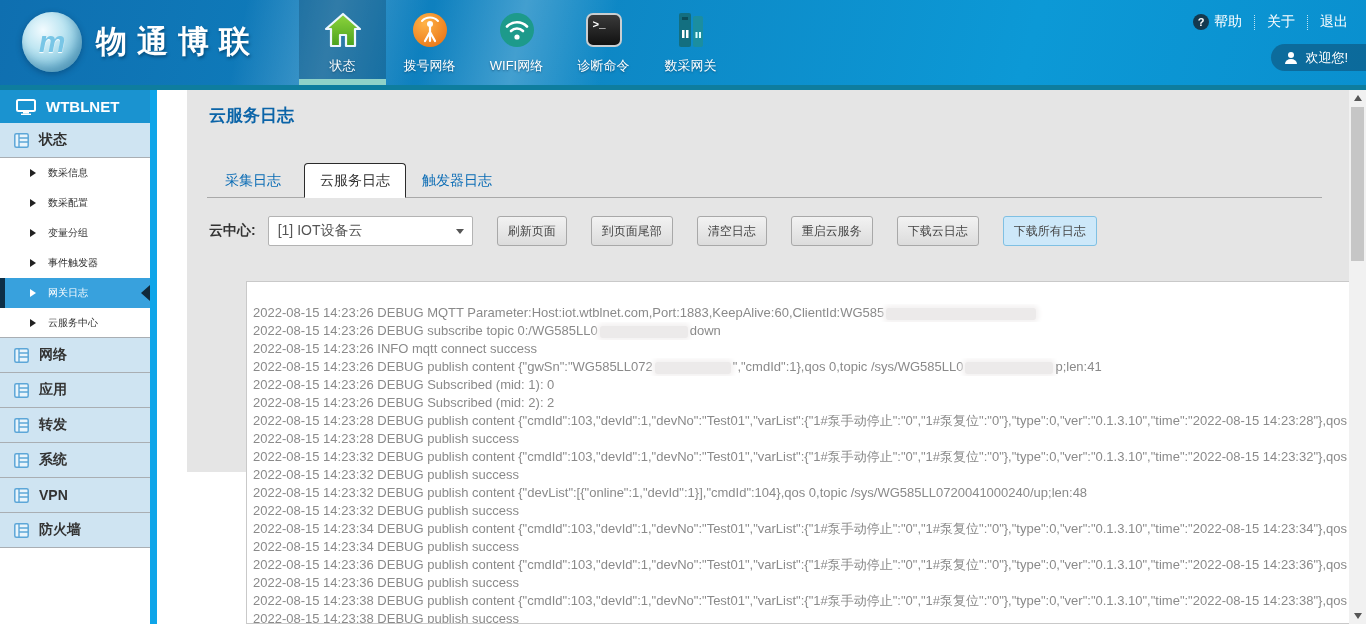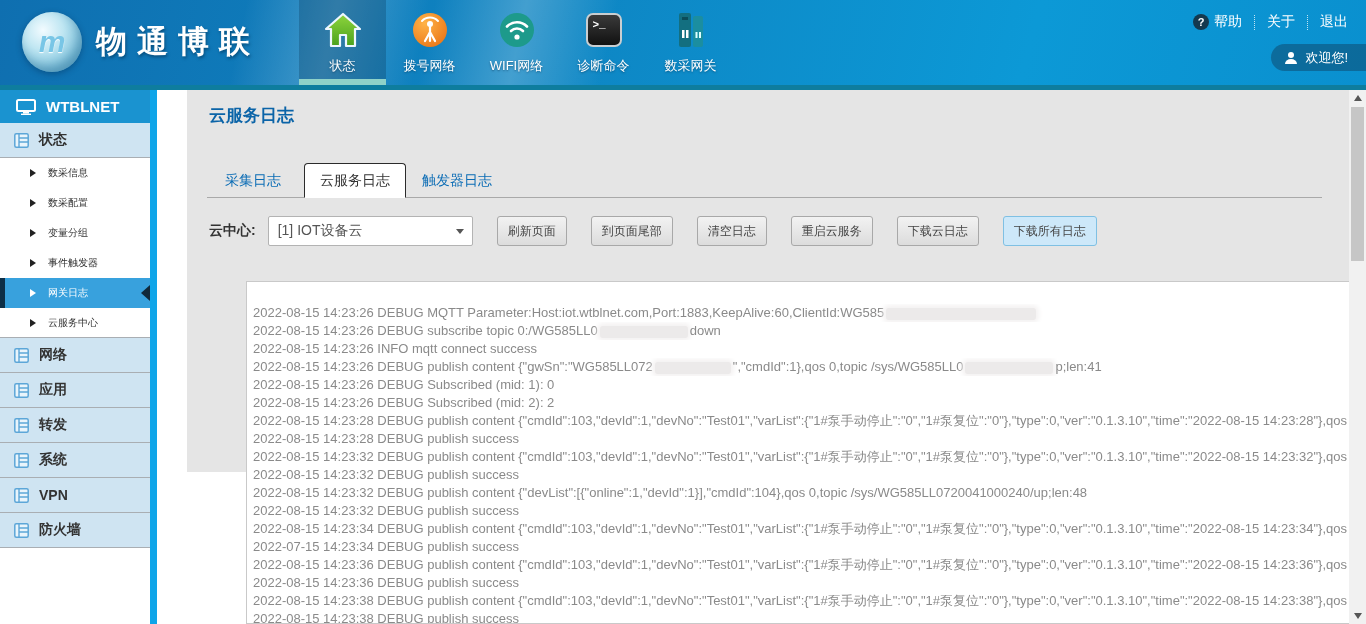--- a/index.html
+++ b/index.html
@@ -302,21 +302,21 @@
         <div class="log-line">2022-08-15 14:23:26 DEBUG publish content {"gwSn":"WG585LL072<span class="redact" style="width: 76px;"></span>","cmdId":1},qos 0,topic /sys/WG585LL0<span class="redact" style="width: 88px;"></span>p;len:41</div>
         <div class="log-line">2022-08-15 14:23:26 DEBUG Subscribed (mid: 1): 0</div>
         <div class="log-line">2022-08-15 14:23:26 DEBUG Subscribed (mid: 2): 2</div>
         <div class="log-line">2022-08-15 14:23:28 DEBUG publish content {"cmdId":103,"devId":1,"devNo":"Test01","varList":{"1#泵手动停止":"0","1#泵复位":"0"},"type":0,"ver":"0.1.3.10","time":"2022-08-15 14:23:28"},qos 0,t</div>
         <div class="log-line">2022-08-15 14:23:28 DEBUG publish success</div>
         <div class="log-line">2022-08-15 14:23:32 DEBUG publish content {"cmdId":103,"devId":1,"devNo":"Test01","varList":{"1#泵手动停止":"0","1#泵复位":"0"},"type":0,"ver":"0.1.3.10","time":"2022-08-15 14:23:32"},qos 0,t</div>
         <div class="log-line">2022-08-15 14:23:32 DEBUG publish success</div>
         <div class="log-line">2022-08-15 14:23:32 DEBUG publish content {"devList":[{"online":1,"devId":1}],"cmdId":104},qos 0,topic /sys/WG585LL0720041000240/up;len:48</div>
         <div class="log-line">2022-08-15 14:23:32 DEBUG publish success</div>
         <div class="log-line">2022-08-15 14:23:34 DEBUG publish content {"cmdId":103,"devId":1,"devNo":"Test01","varList":{"1#泵手动停止":"0","1#泵复位":"0"},"type":0,"ver":"0.1.3.10","time":"2022-08-15 14:23:34"},qos 0,t</div>
-        <div class="log-line">2022-07-15 14:23:34 DEBUG publish success</div>
+        <div class="log-line">2022-08-15 14:23:34 DEBUG publish success</div>
         <div class="log-line">2022-08-15 14:23:36 DEBUG publish content {"cmdId":103,"devId":1,"devNo":"Test01","varList":{"1#泵手动停止":"0","1#泵复位":"0"},"type":0,"ver":"0.1.3.10","time":"2022-08-15 14:23:36"},qos 0,t</div>
         <div class="log-line">2022-08-15 14:23:36 DEBUG publish success</div>
         <div class="log-line">2022-08-15 14:23:38 DEBUG publish content {"cmdId":103,"devId":1,"devNo":"Test01","varList":{"1#泵手动停止":"0","1#泵复位":"0"},"type":0,"ver":"0.1.3.10","time":"2022-08-15 14:23:38"},qos 0,t</div>
         <div class="log-line">2022-08-15 14:23:38 DEBUG publish success</div>
       </div>
   </div>
 
   <div class="scrollbar">
     <div class="sb-btn sb-up">
         <span class="tri-up"></span>

